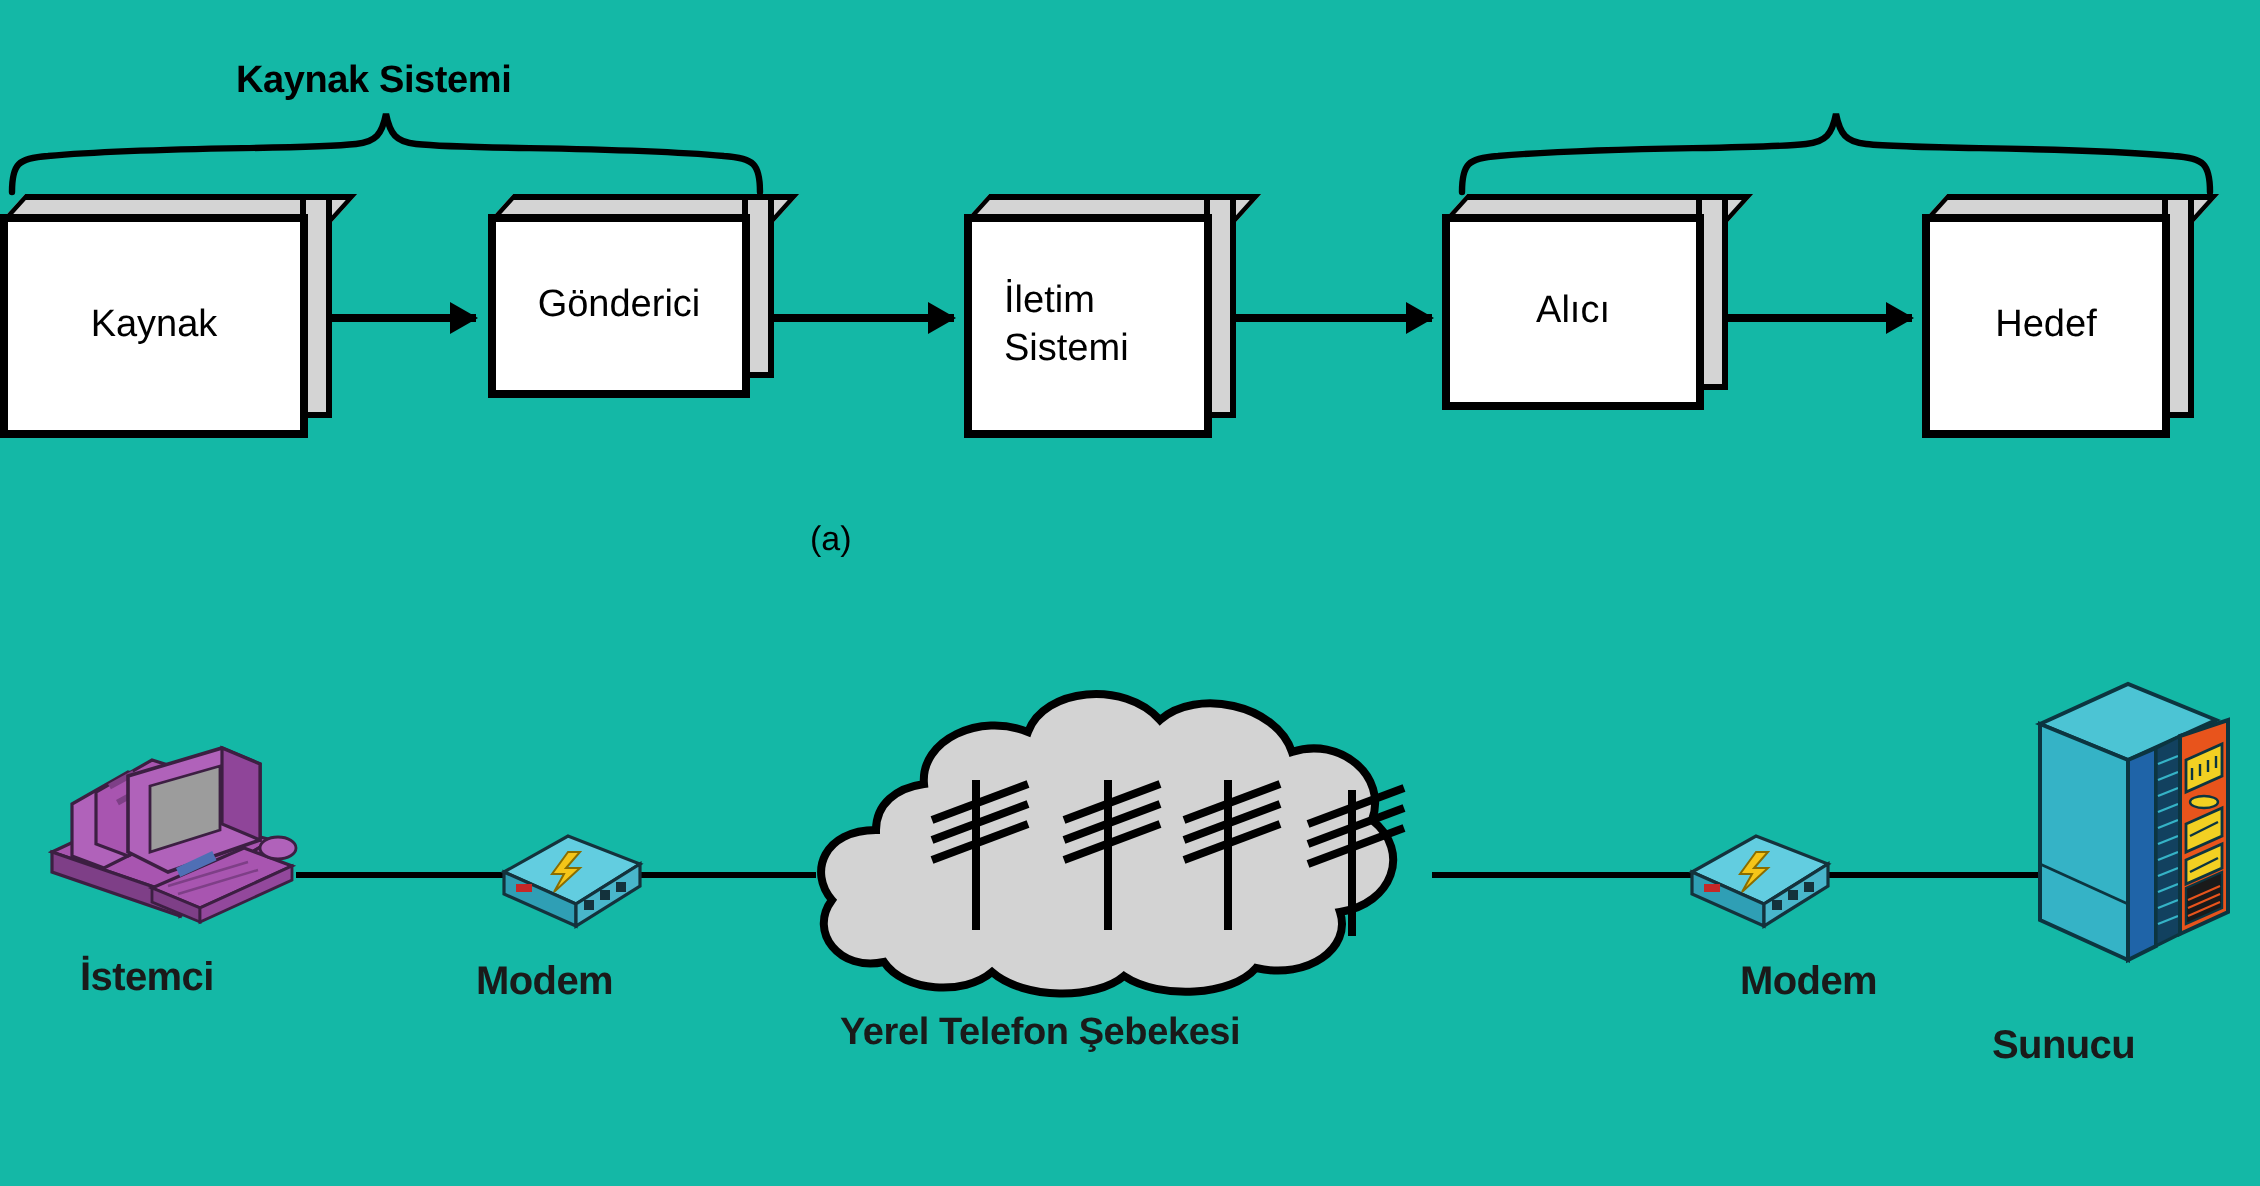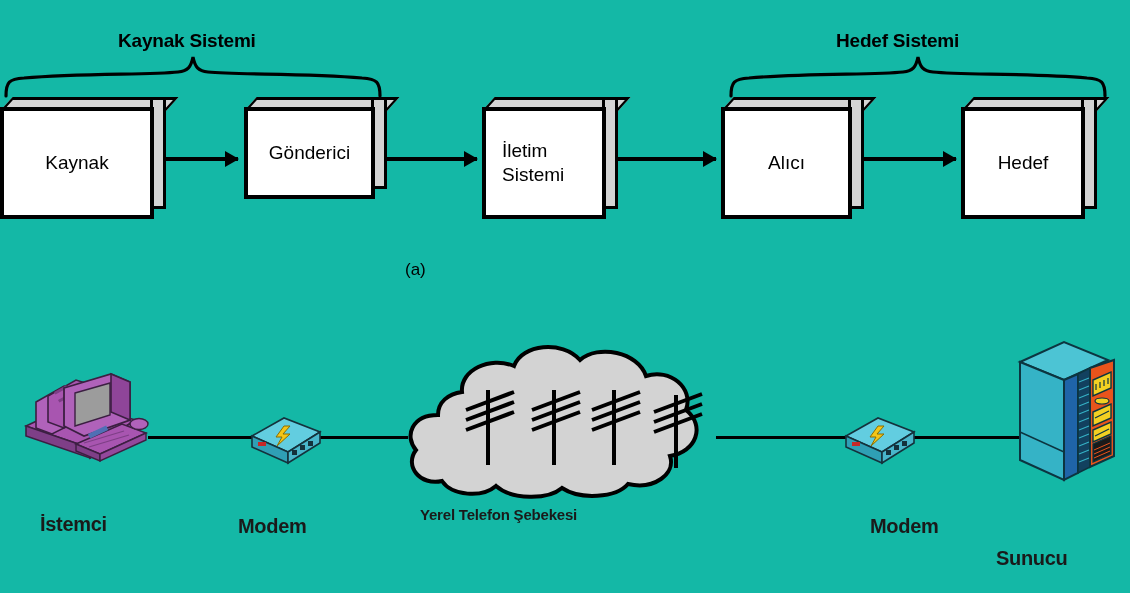--- a/index.html
+++ b/index.html
@@ -122,45 +122,43 @@
     height: 3px;
     background: #000000;
   }
   .node-label {
     position: absolute;
     font-size: 20px;
     font-weight: bold;
     color: #1a1a1a;
     white-space: nowrap;
     letter-spacing: -0.3px;
-    margin-top: 35px;
   }
   .cloud-label {
     position: absolute;
-    font-size: 15px;
+    font-size: 19px;
     font-weight: bold;
     color: #1a1a1a;
     white-space: nowrap;
     letter-spacing: -0.2px;
   }
   .icon-wrap { position: absolute; }
 </style>
 </head>
 <body>
 
 <div id="canvas">
 
   <div class="group-label" style="left:118px; top:30px;">Kaynak Sistemi</div>
 
   <svg class="brace" style="left:0px; top:52px;" width="400" height="46" viewBox="0 0 400 46">
     <path d="M6,44 C6,30 9,27 24,26 C80,21 150,23 178,20 C188,19 191,15 193,5
              C195,15 198,19 208,20 C236,23 306,21 362,26 C377,27 380,30 380,44" fill="none" stroke="#000000" stroke-width="3.2" stroke-linecap="round"></path>
   </svg>
 
-  <div class="group-label" style="left:836px; top:30px;">Hedef Sistemi</div>
 
   <svg class="brace" style="left:725px; top:52px;" width="400" height="46" viewBox="0 0 400 46">
     <path d="M6,44 C6,30 9,27 24,26 C80,21 150,23 178,20 C188,19 191,15 193,5
              C195,15 198,19 208,20 C236,23 306,21 362,26 C377,27 380,30 380,44" fill="none" stroke="#000000" stroke-width="3.2" stroke-linecap="round"></path>
   </svg>
 
   <div class="box3d" style="left:0; top:97px; width:166px; height:122px;text-decoration:underline;">
     <div class="top"></div>
     <div class="side"></div>
     <div class="face"></div>
@@ -181,21 +179,21 @@
   <div class="box3d multiline" style="left:482px; top:97px; width:136px; height:122px;">
     <div class="top"></div>
     <div class="side"></div>
     <div class="face"></div>
     <div class="box-label">İletim
 Sistemi</div>
   </div>
 
   <div class="arrow" style="left:616px; top:157px; width:100px;"></div>
 
-  <div class="box3d" style="left:721px; top:97px; width:143px; height:122px;">
+  <div class="box3d" style="left:721px; top:97px; width:143px; height:108px;">
     <div class="top"></div>
     <div class="side"></div>
     <div class="face"></div>
     <div class="box-label">Alıcı</div>
   </div>
 
   <div class="arrow" style="left:864px; top:157px; width:92px;"></div>
 
   <div class="box3d" style="left:961px; top:97px; width:136px; height:122px;">
     <div class="top"></div>

